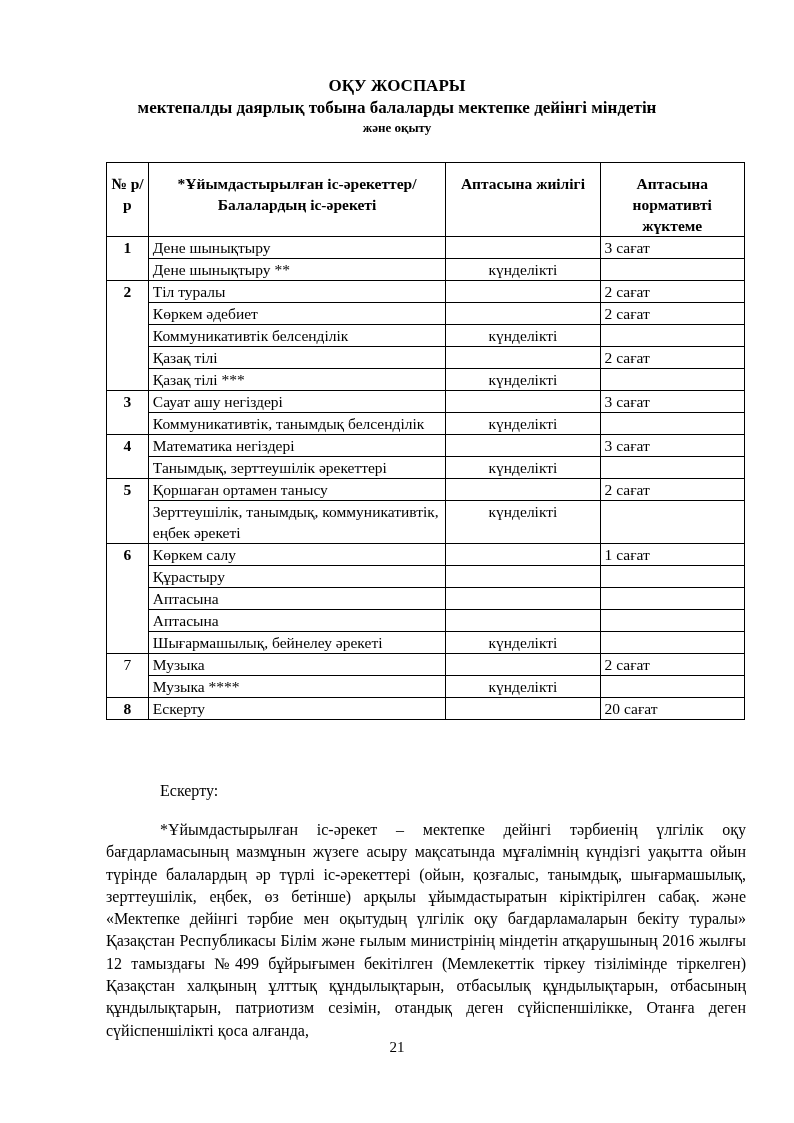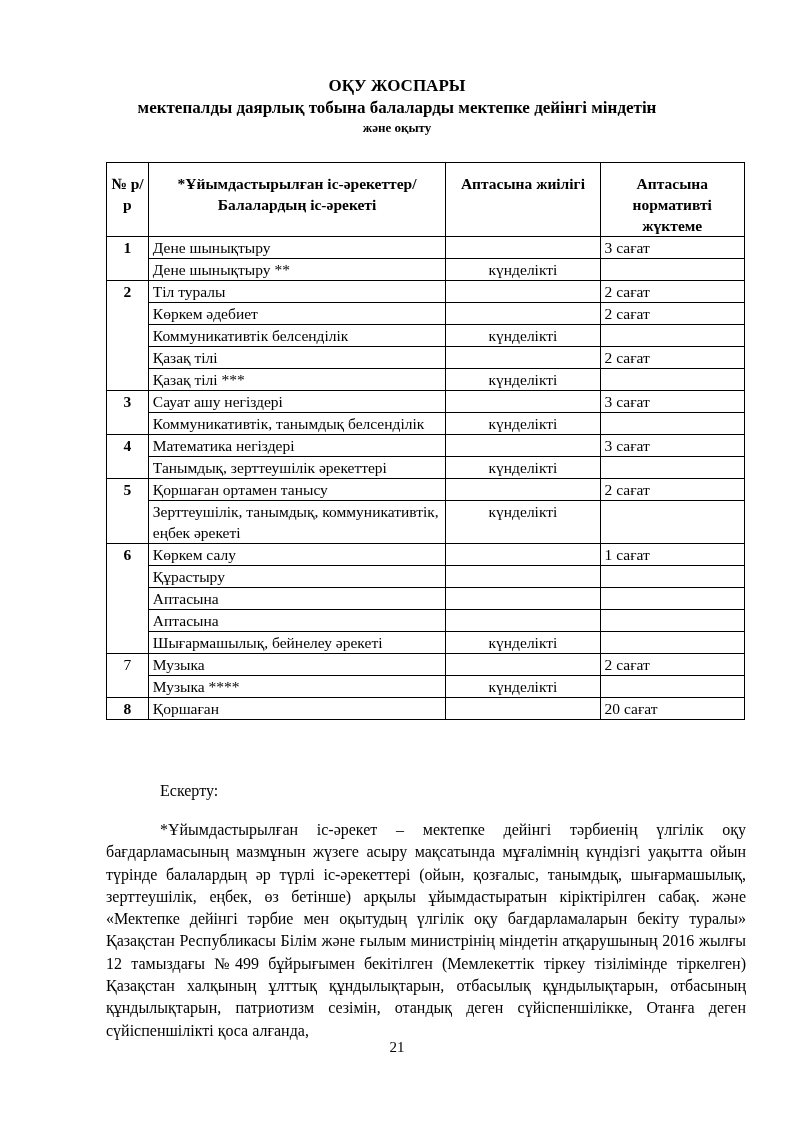--- a/index.html
+++ b/index.html
@@ -150,21 +150,21 @@
       <td class="c4">2 сағат</td>
     </tr>
     <tr>
       <td class="c2">Музыка ****</td>
       <td class="c3">күнделікті</td>
       <td class="c4"></td>
     </tr>
 
     <tr>
       <td class="c1">8</td>
-      <td class="c2">Қоршаған</td>
+      <td class="c2">Ескерту</td>
       <td class="c3"></td>
       <td class="c4">20 сағат</td>
     </tr>
   </tbody>
 </table>
 
 <div class="note note-label">Ескерту:</div>
 <div class="note note-body">*Ұйымдастырылған іс-әрекет – мектепке дейінгі тәрбиенің үлгілік оқу бағдарламасының мазмұнын жүзеге асыру мақсатында мұғалімнің күндізгі уақытта ойын түрінде балалардың әр түрлі іс-әрекеттері (ойын, қозғалыс, танымдық, шығармашылық, зерттеушілік, еңбек, өз бетінше) арқылы ұйымдастыратын кіріктірілген сабақ. және «Мектепке дейінгі тәрбие мен оқытудың үлгілік оқу бағдарламаларын бекіту туралы» Қазақстан Республикасы Білім және ғылым министрінің міндетін атқарушының 2016 жылғы 12 тамыздағы №499 бұйрығымен бекітілген (Мемлекеттік тіркеу тізілімінде тіркелген) Қазақстан халқының ұлттық құндылықтарын, отбасылық құндылықтарын, отбасының құндылықтарын, патриотизм сезімін, отандық деген сүйіспеншілікке, Отанға деген сүйіспеншілікті қоса алғанда,</div>
 
 <div class="pagenum">21</div>

